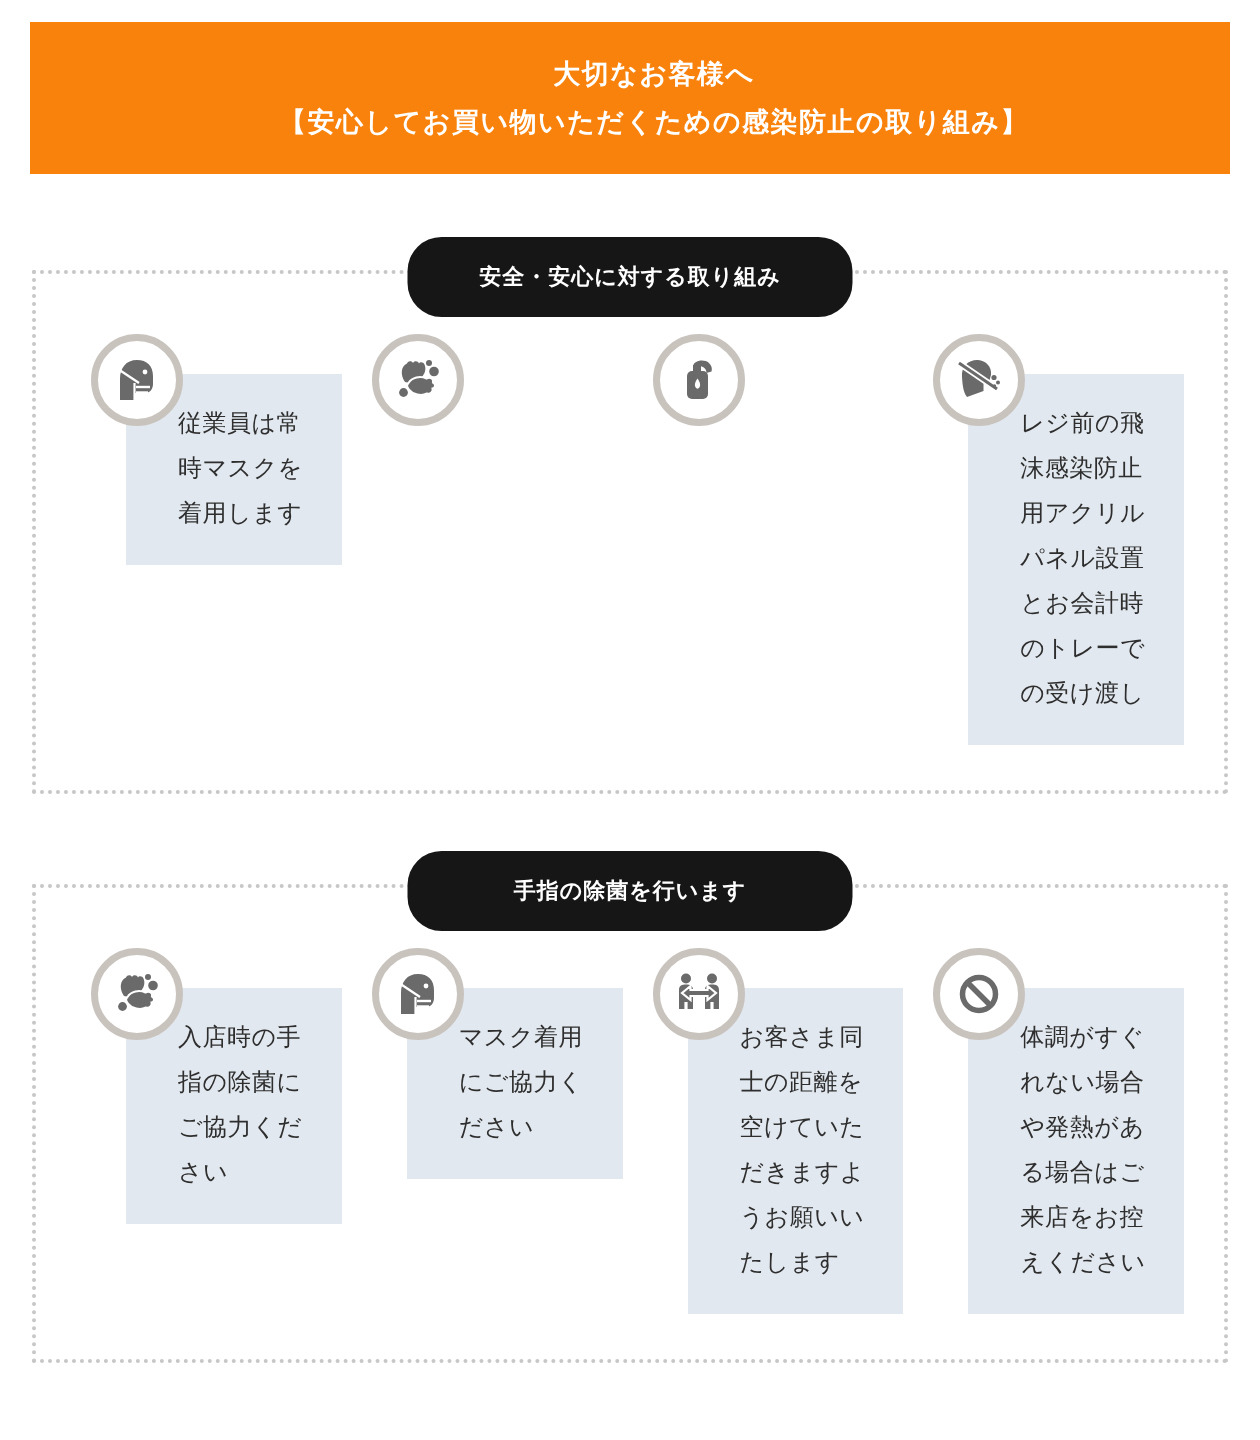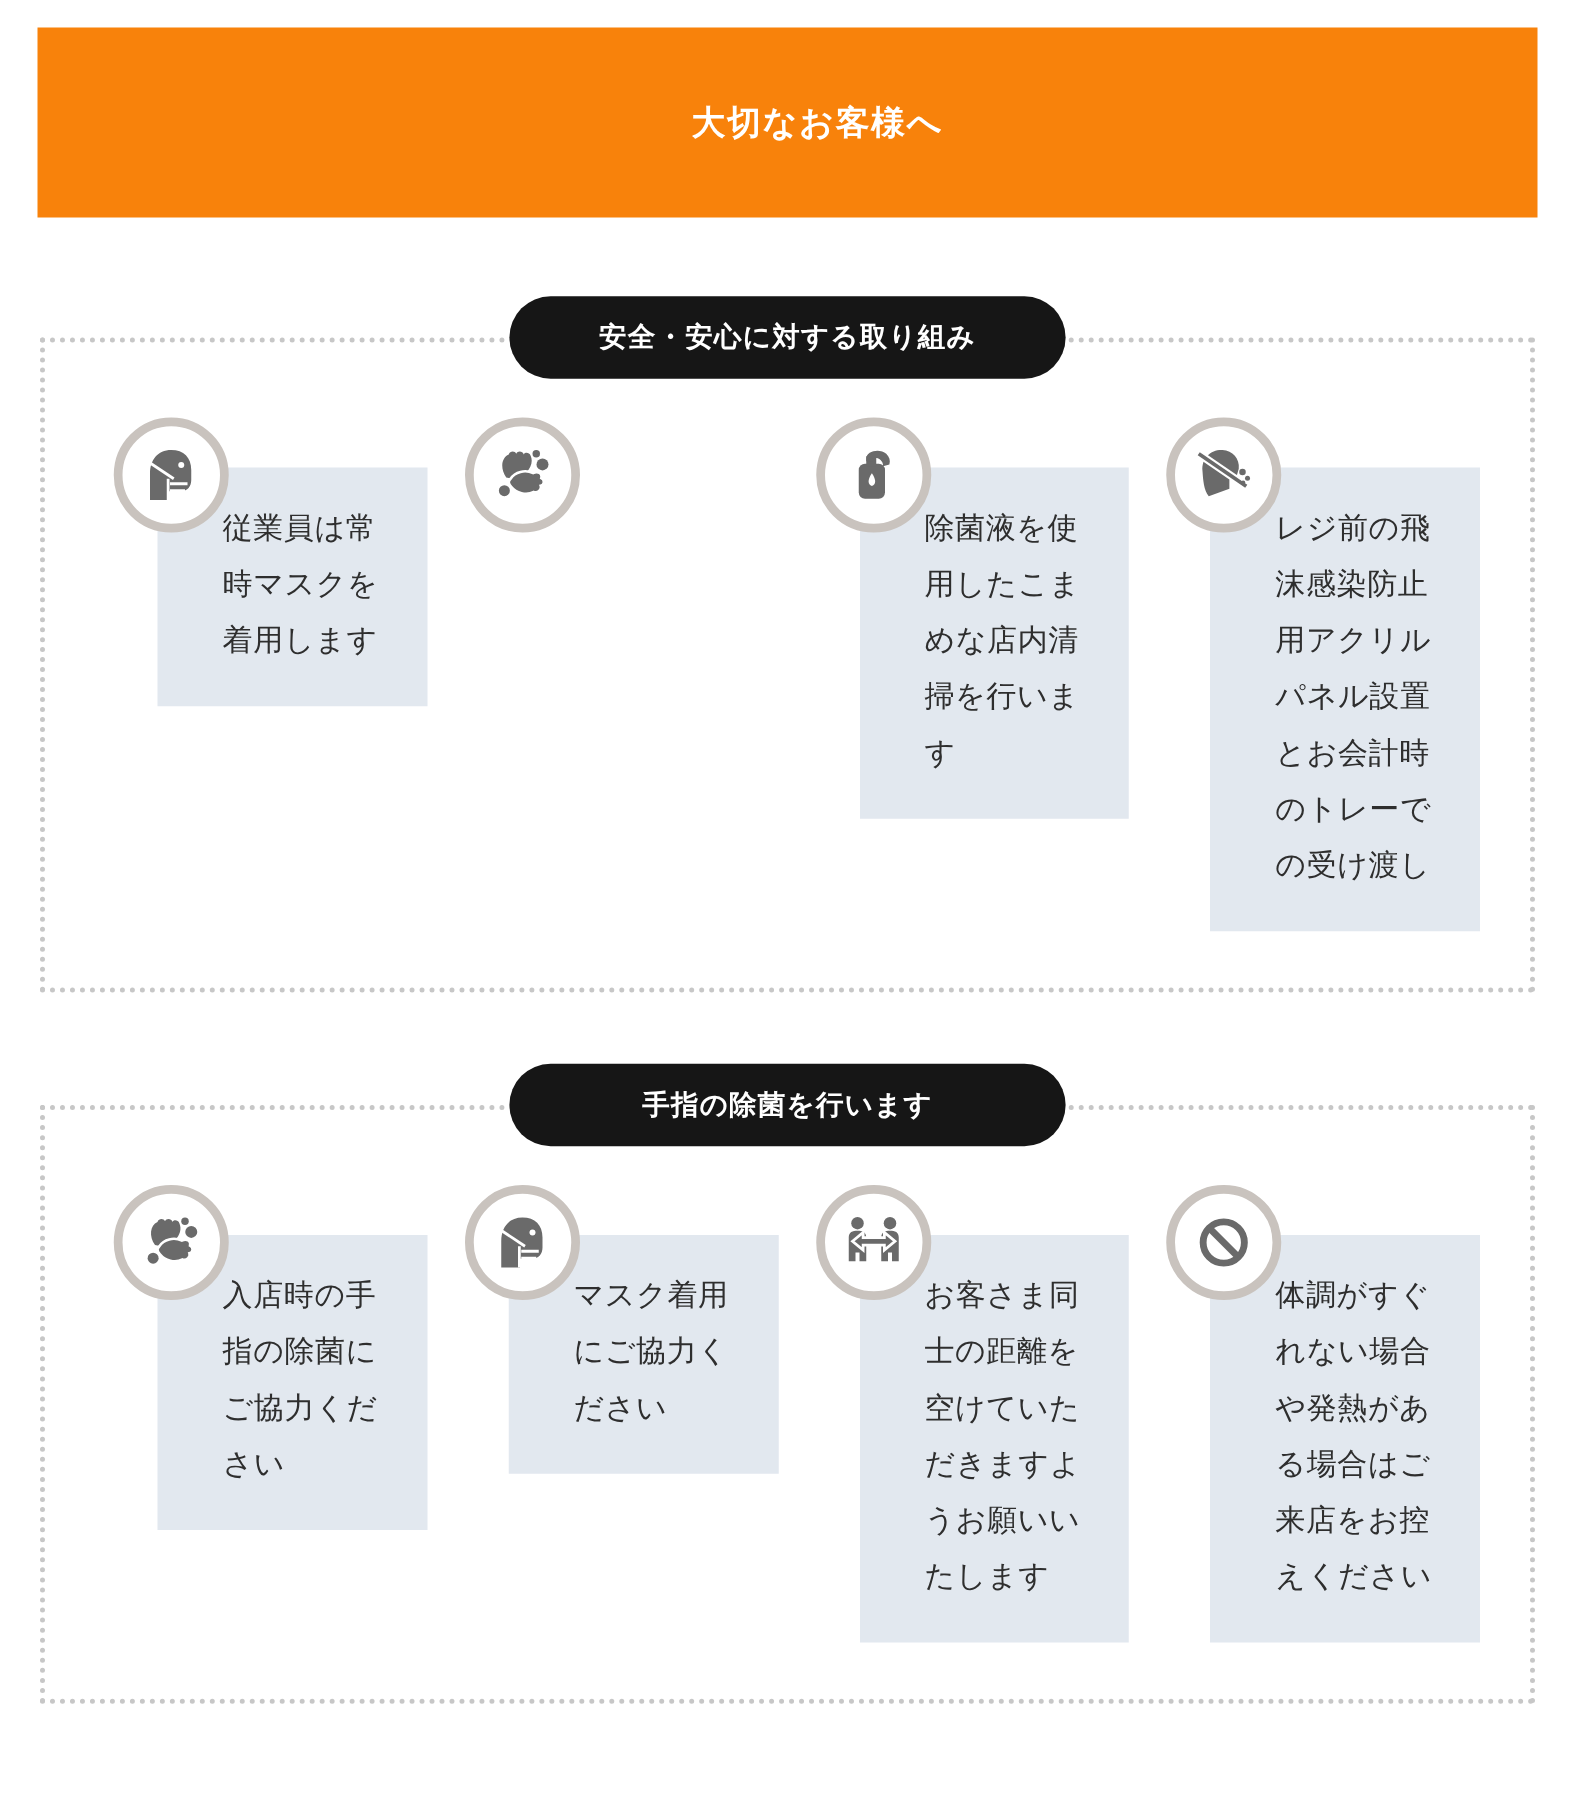--- a/index.html
+++ b/index.html
@@ -12,21 +12,21 @@
     margin:22px 30px 0; height:152px; background:#f8820b;
     display:flex; flex-direction:column; align-items:center; justify-content:center; gap:21px;padding-left:48px;
   }
   .banner-line {
     color:#ffffff; font-weight:bold; font-size:27px; line-height:1; letter-spacing:1.5px;
   }
   .panel { position:relative; margin:63px 32px 0; padding-top:33px; }
   .panel.second { margin-top:57px; }
   .pill {
     position:absolute; top:0; left:50%; transform:translateX(-50%);
-    min-width:445px; height:66px; box-sizing:border-box; padding:0 44px;
+    min-width:445px; height:80px; box-sizing:border-box; padding:0 44px;
     background:#161616; border-radius:34px; z-index:2;
     display:flex; align-items:center; justify-content:center;
     color:#ffffff; font-size:22px; font-weight:bold; letter-spacing:1px; white-space:nowrap;
   }
   .panel-box {
     border:4px dotted #c7c7c7;
     padding:60px 40px 45px 55px;
     display:grid; grid-template-columns:1fr 1fr 1fr 1fr; column-gap:30px; row-gap:38px;
     align-items:start;
   }
@@ -44,20 +44,21 @@
   }
   .card p {
     margin:0; font-size:24px; line-height:45px; letter-spacing:0.5px; max-width:420px;
   }
 </style>
 </head>
 <body>
 
 <header class="banner">
   <div class="banner-line">大切なお客様へ</div>
+  <div class="banner-line">【安心してお買い物いただくための感染防止の取り組み】</div>
 </header>
 
 <section class="panel">
   <div class="pill">安全・安心に対する取り組み</div>
   <div class="panel-box">
 
     <div class="item">
       <span class="icon-circle">
         <svg viewBox="0 0 50 50" aria-hidden="true">
           <path d="M25 5 C14 5 8 13 8 24 L8 45 L23 45 L23 38 L33 38 C38 38 41 34 41 29 L41 21 C41 11 35 5 25 5 Z" fill="#6a6a6a"></path>
@@ -92,23 +93,20 @@
       <span class="icon-circle">
         <svg viewBox="0 0 50 50" aria-hidden="true">
           <g fill="#6a6a6a">
             <rect x="13" y="16" width="21" height="28" rx="5"></rect>
             <rect x="19" y="10" width="8" height="8"></rect>
             <path d="M19 12 C19 5.5 30 3.5 35 8 C37.5 10.5 38.5 13.5 37.5 16.5 L32.5 18 C32.5 13 28 10.5 24 11.5 L24 14 L19 14 Z"></path>
           </g>
           <path d="M23.5 23.5 C20 28.5 20 32.5 23.5 33.8 C27 32.5 27 28.5 23.5 23.5 Z" fill="#ffffff"></path>
         </svg>
       </span>
-      <div class="card">
-        <p>除菌液を使用したこまめな店内清掃を行います</p>
-      </div>
     </div>
 
     <div class="item">
       <span class="icon-circle">
         <svg viewBox="0 0 50 50" aria-hidden="true">
           <path d="M8 22 C7 11 15 4.5 24 5 C32 5.5 38 12 37 20 L35 27 L29.5 28.5 L29.5 36 L13 42 C9 37 8.5 29 8 22 Z" fill="#6a6a6a"></path>
           <line x1="5" y1="8" x2="43" y2="34" stroke="#ffffff" stroke-width="6.5"></line>
           <line x1="5" y1="8" x2="43" y2="34" stroke="#6a6a6a" stroke-width="3"></line>
           <g fill="#6a6a6a">
             <circle cx="40" cy="22.5" r="2.6"></circle>

